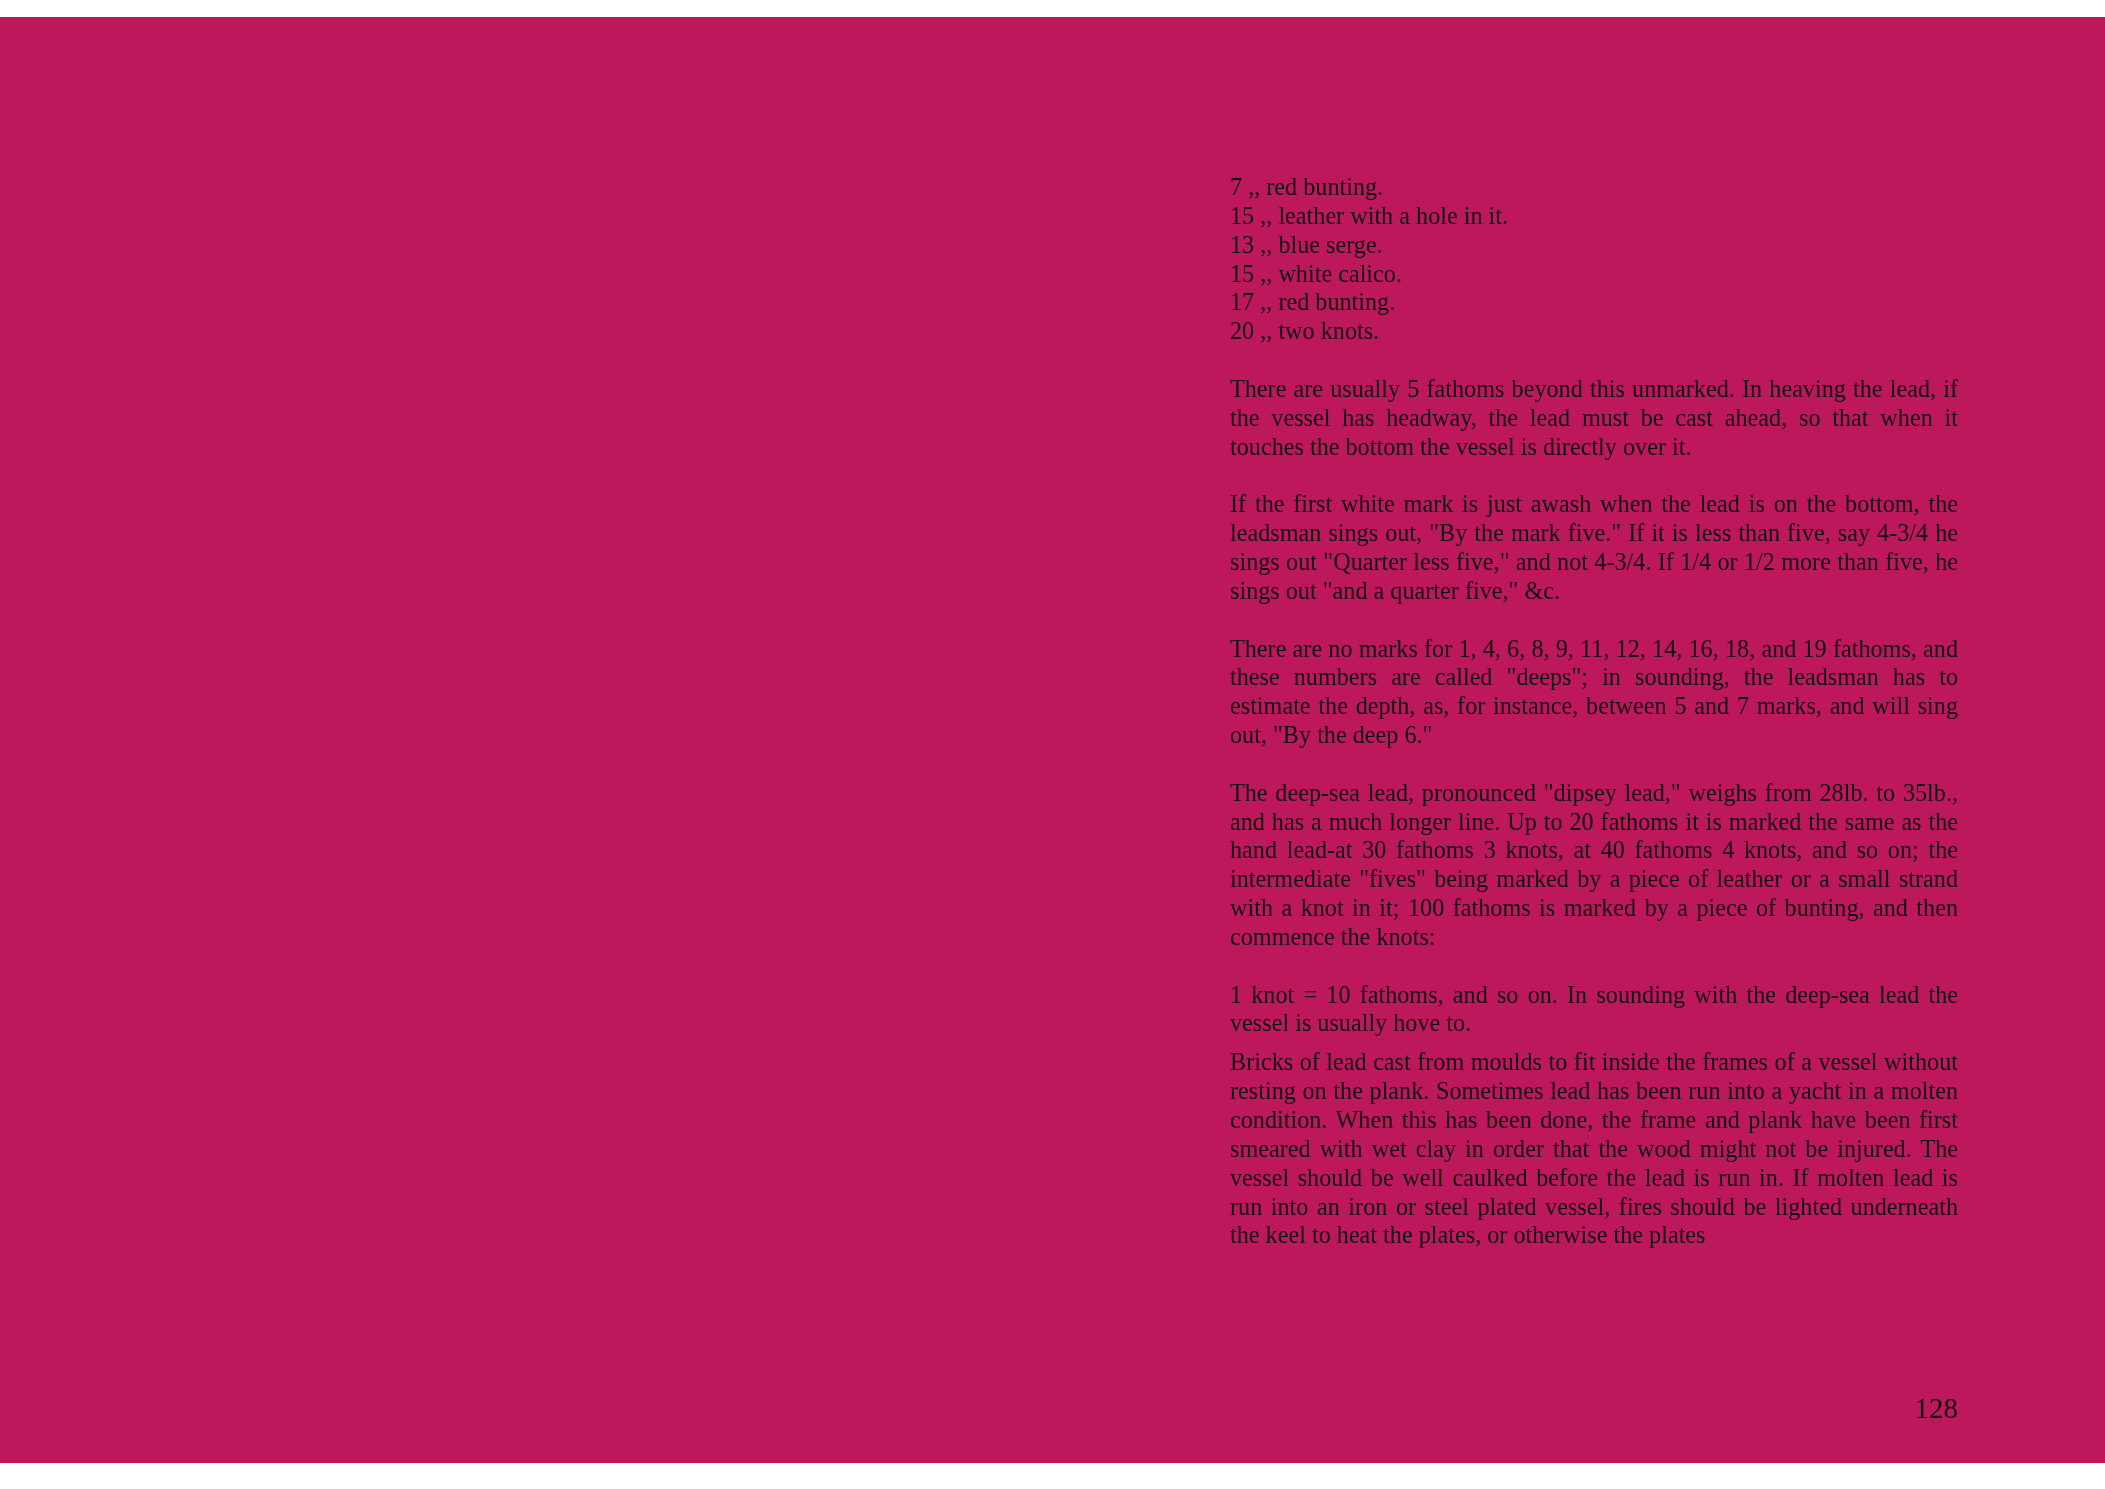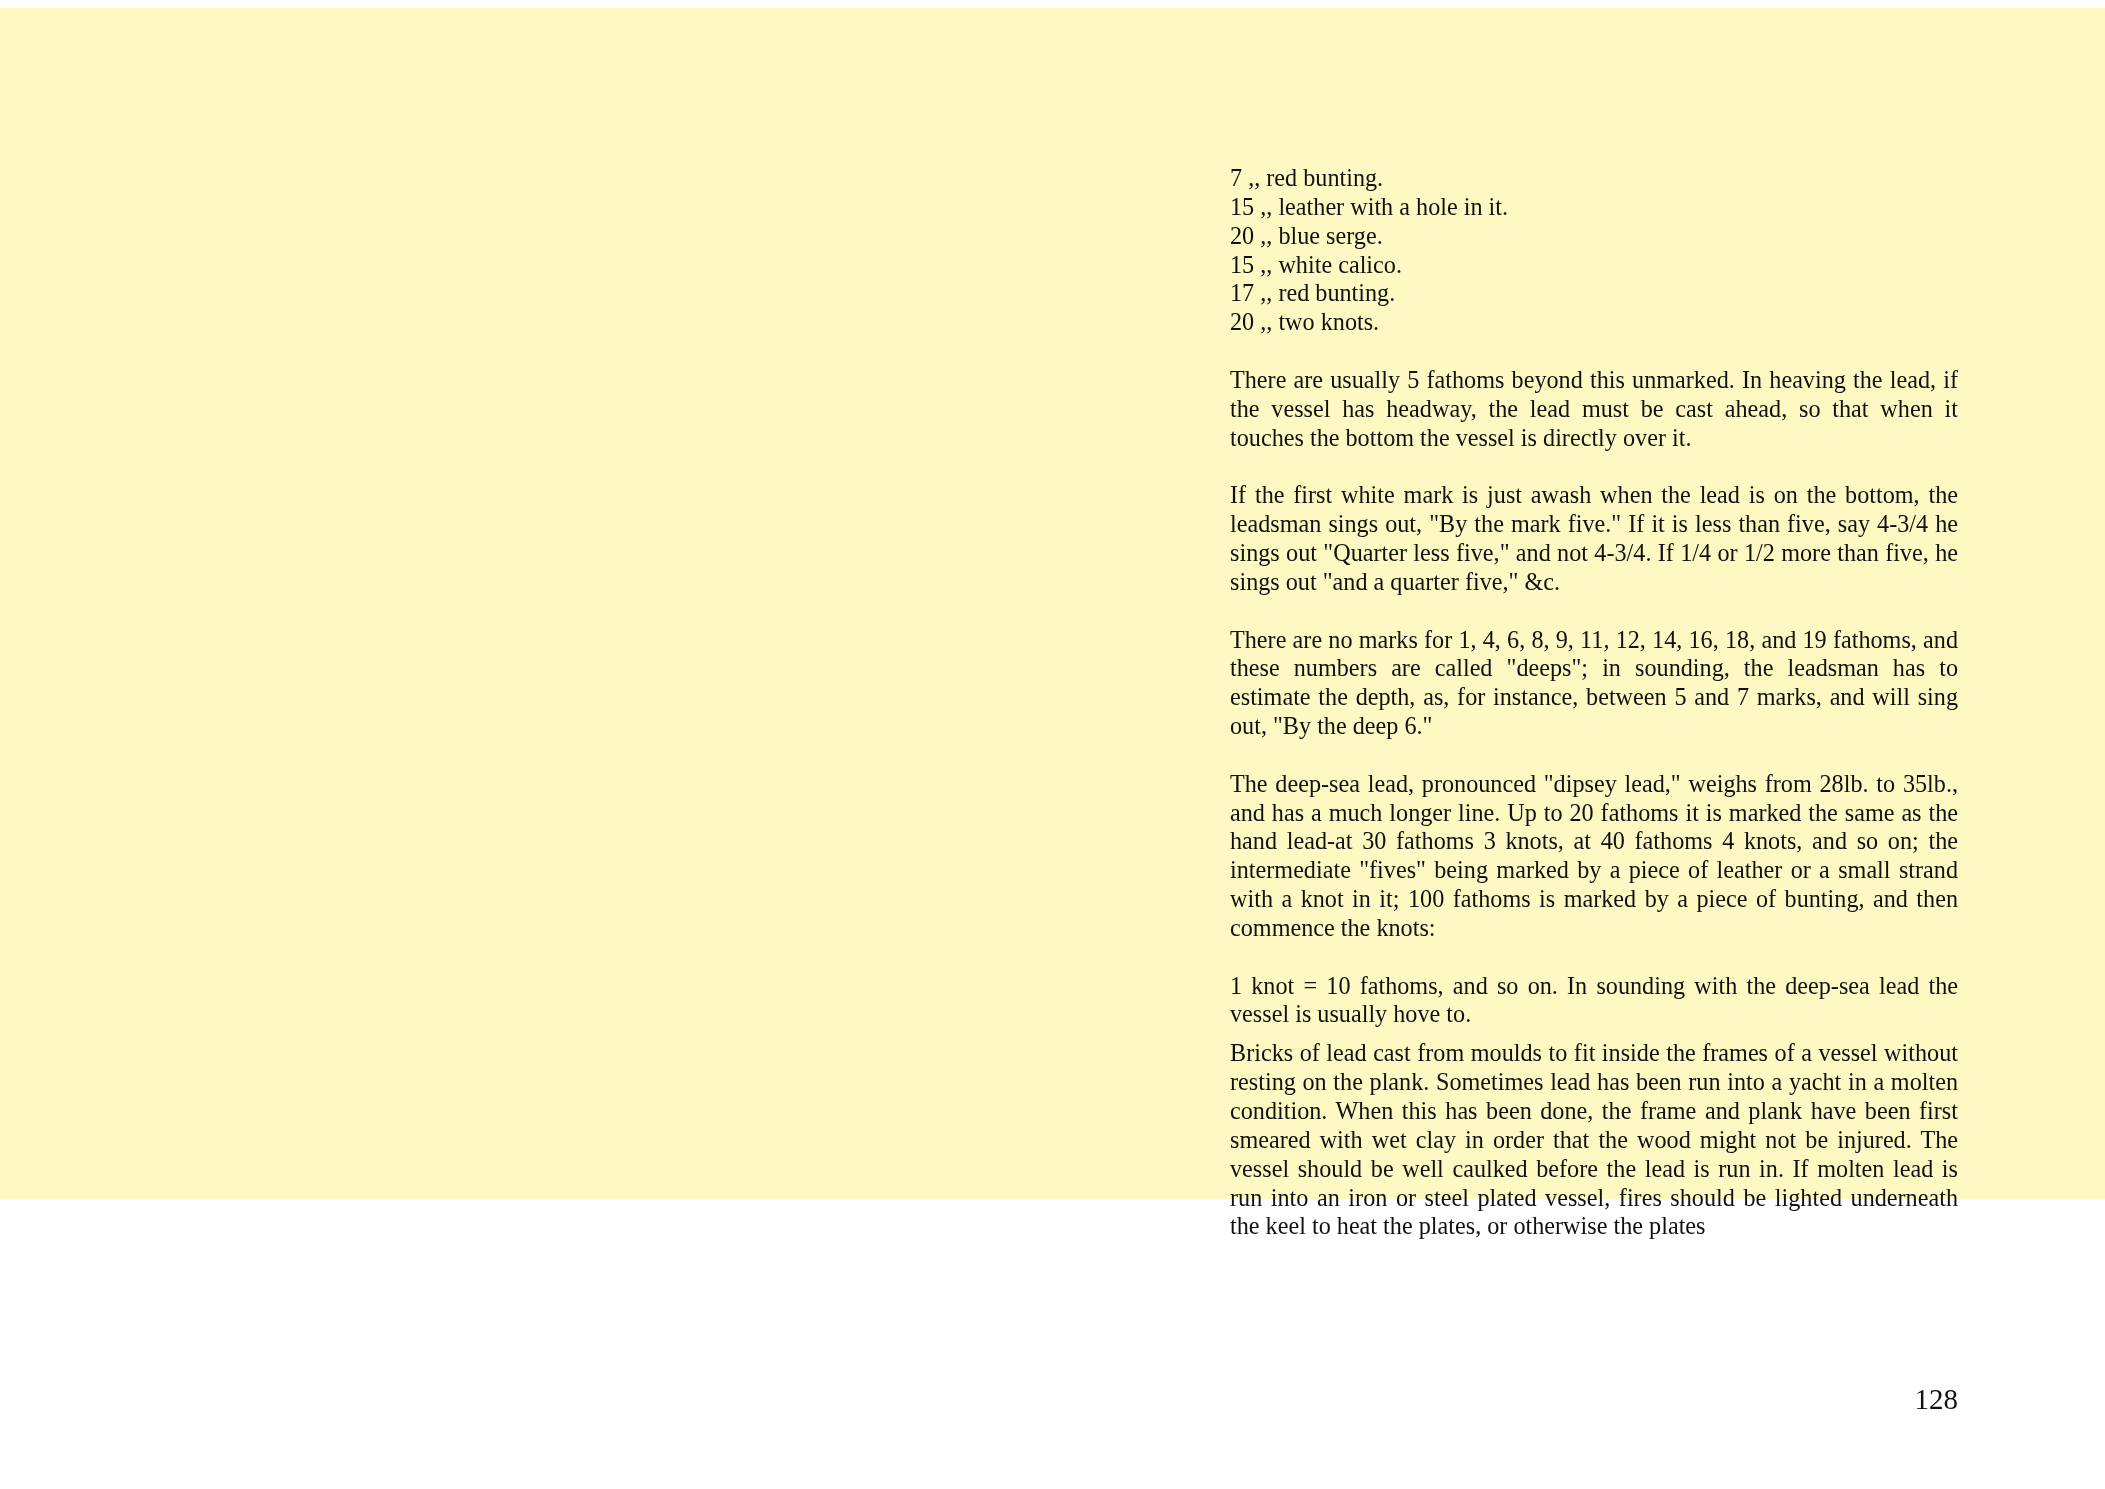--- a/index.html
+++ b/index.html
@@ -11,24 +11,24 @@
       width: 2105px;
       height: 1489px;
       position: relative;
       overflow: hidden;
       font-family: "Liberation Serif", "DejaVu Serif", serif;
       color: #111111;
     }
     .page {
       position: absolute;
       left: 0;
-      top: 8px;
+      top: 17px;
       width: 2105px;
-      height: 1191px;
-      background: #fef9c3;
+      height: 1446px;
+      background: #be185d;
     }
     .text-column {
       position: absolute;
       left: 1230px;
       top: 156px;
       width: 728px;
       font-size: 24.2px;
       line-height: 28.85px;
     }
     .marks-list {
@@ -63,21 +63,21 @@
     }
   </style>
 </head>
 <body>
 
 <div class="page">
   <div class="text-column">
     <ul class="marks-list">
       <li>7 ,, red bunting.</li>
       <li>15 ,, leather with a hole in it.</li>
-      <li>20 ,, blue serge.</li>
+      <li>13 ,, blue serge.</li>
       <li>15 ,, white calico.</li>
       <li>17 ,, red bunting.</li>
       <li>20 ,, two knots.</li>
     </ul>
 
     <p class="para">There are usually 5 fathoms beyond this unmarked. In heaving the lead, if the vessel has headway, the lead must be cast ahead, so that when it touches the bottom the vessel is directly over it.</p>
     <p class="para">If the first white mark is just awash when the lead is on the bottom, the leadsman sings out, "By the mark five." If it is less than five, say 4-3/4 he sings out "Quarter less five," and not 4-3/4. If 1/4 or 1/2 more than five, he sings out "and a quarter five," &amp;c.</p>
     <p class="para">There are no marks for 1, 4, 6, 8, 9, 11, 12, 14, 16, 18, and 19 fathoms, and these numbers are called "deeps"; in sounding, the leadsman has to estimate the depth, as, for instance, between 5 and 7 marks, and will sing out, "By the deep 6."</p>
     <p class="para">The deep-sea lead, pronounced "dipsey lead," weighs from 28lb. to 35lb., and has a much longer line. Up to 20 fathoms it is marked the same as the hand lead-at 30 fathoms 3 knots, at 40 fathoms 4 knots, and so on; the intermediate "fives" being marked by a piece of leather or a small strand with a knot in it; 100 fathoms is marked by a piece of bunting, and then commence the knots:</p>
     <p class="para">1 knot = 10 fathoms, and so on. In sounding with the deep-sea lead the vessel is usually hove to.</p>

